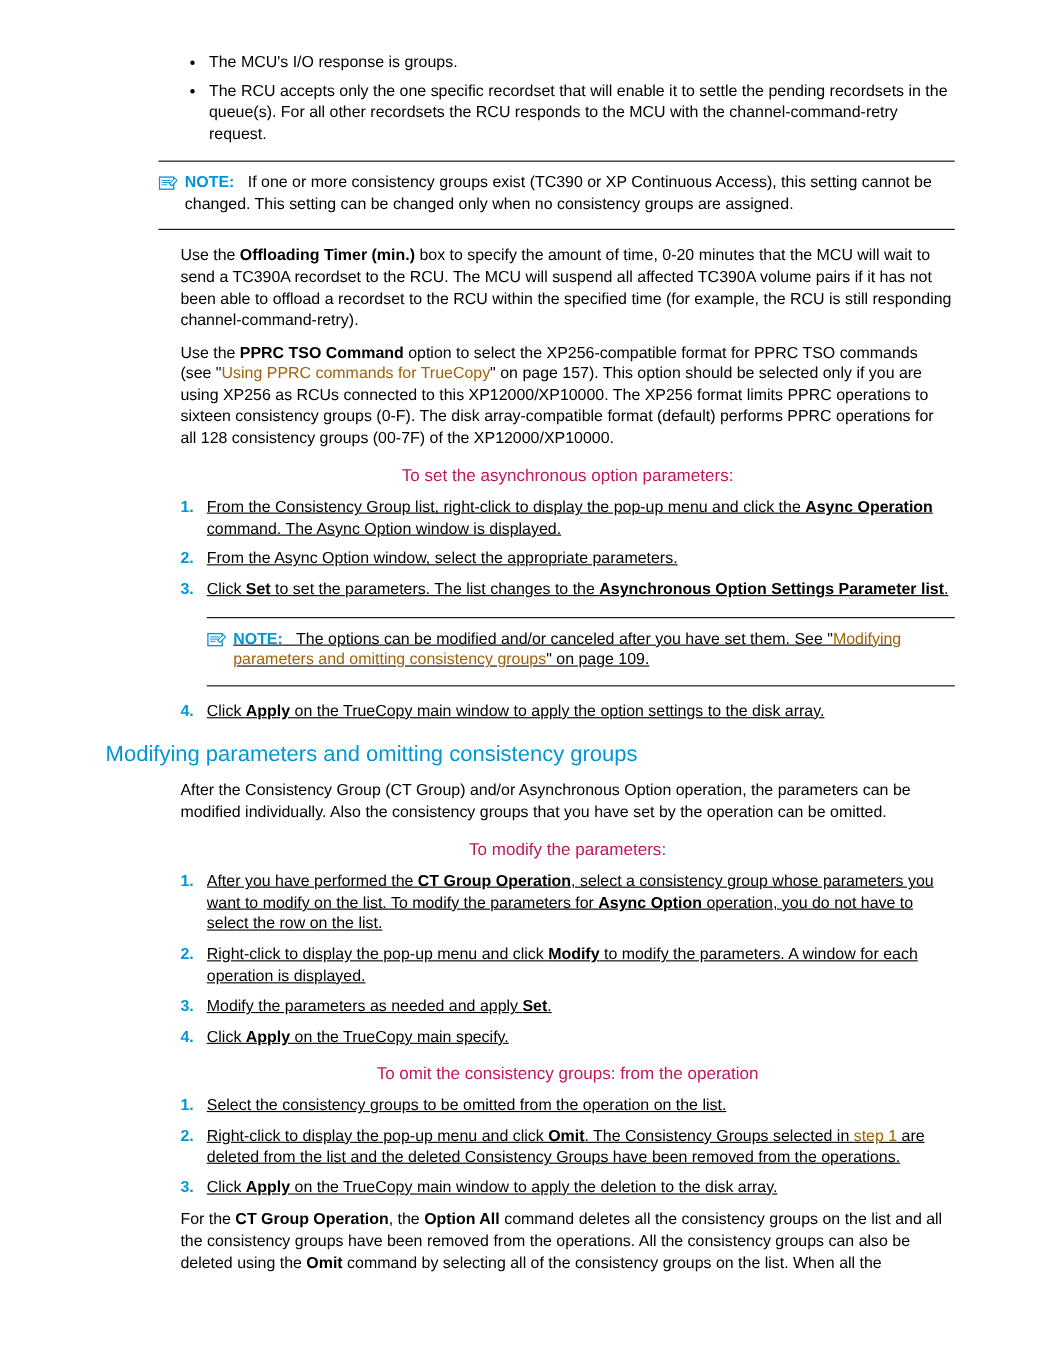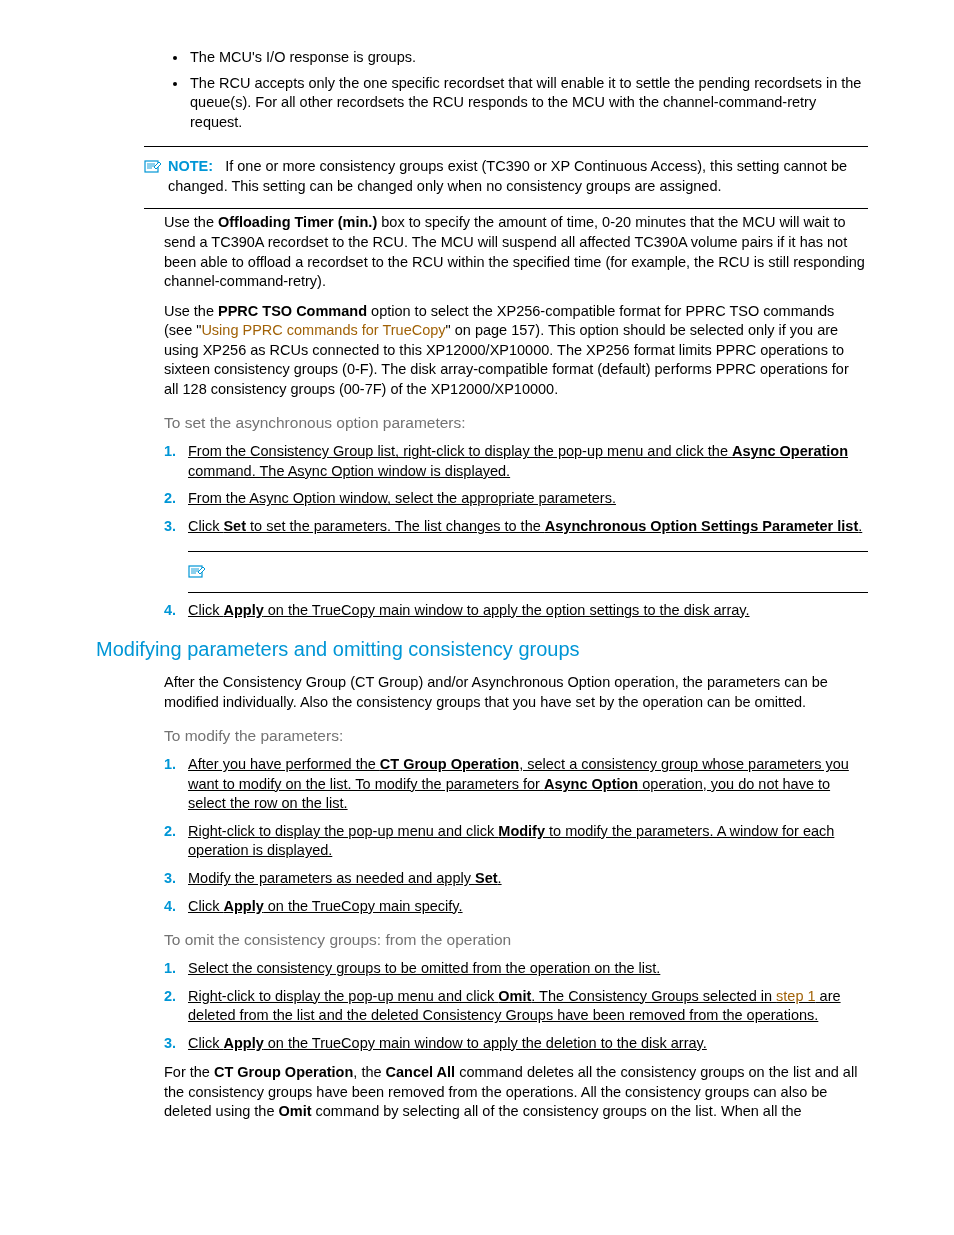--- a/index.html
+++ b/index.html
@@ -15,38 +15,39 @@
   ul.bullets {
     list-style-type: disc;
     padding-left: 0;
     margin: 0 0 14px 92px;
   }
   ul.bullets li { margin-bottom: 6px; padding-left: 2px; }
   .note-box {
     border-top: 1.5px solid #000;
     border-bottom: 1.5px solid #000;
     padding: 10px 0 12px 0;
-    margin: 14px 0 4px 48px;
+    margin: 14px 0 14px 48px;
     display: flex;
     align-items: flex-start;
   }
   .note-box.inner { margin-left: 90px; }
   .note-icon {
     flex: 0 0 auto;
     margin-right: 6px;
     margin-top: 2px;
   }
   .note-label { color: #0096D6; font-weight: bold; }
   .note-text { flex: 1; }
   .link { color: #a16207; }
   .hd-blue {
-    color: #737373;
+    color: #be185d;
     font-size: 15.5px;
     margin: 14px 0 8px 68px;
     font-weight: normal;
+    text-align: center;
   }
   .hd-section {
     color: #0096D6;
     font-size: 20px;
     margin: 16px 0 10px 0;
     font-weight: normal;
   }
   ol.steps {
     list-style: none;
     counter-reset: step;
@@ -107,20 +108,23 @@
   <li>From the Async Option window, select the appropriate parameters.</li>
   <li>
     <span>Click </span><b>Set</b><span> to set the parameters. The list changes to the </span><b>Asynchronous Option Settings Parameter list</b><span>.</span>
 
     <div class="note-box inner" style="margin-left:0; margin-top:14px;">
       <svg class="note-icon" width="18" height="16" viewBox="0 0 18 16">
           <rect x="1" y="2" width="13" height="11" fill="none" stroke="#0096D6" stroke-width="1.2"></rect>
           <path d="M3 5h8M3 7h8M3 9h5" stroke="#0096D6" stroke-width="0.9"></path>
           <path d="M12 10 l5 -5 l-2 -2 l-5 5 z" fill="#fff" stroke="#0096D6" stroke-width="1"></path>
         </svg>
+      <div class="note-text">
+        <span class="note-label">NOTE:</span>&nbsp;&nbsp;&nbsp;<span>The options can be modified and/or canceled after you have set them. See "</span><span class="link">Modifying parameters and omitting consistency groups</span><span>" on page 109.</span>
+      </div>
     </div>
   </li>
   <li>
     <span>Click </span><b>Apply</b><span> on the TrueCopy main window to apply the option settings to the disk array.</span>
   </li>
 </ol>
 
 <div class="hd-section">Modifying parameters and omitting consistency groups</div>
 
 <p class="para">After the Consistency Group (CT Group) and/or Asynchronous Option operation, the parameters can be modified individually. Also the consistency groups that you have set by the operation can be omitted.</p>
@@ -148,14 +152,14 @@
   <li>Select the consistency groups to be omitted from the operation on the list.</li>
   <li>
     <span>Right-click to display the pop-up menu and click </span><b>Omit</b><span>. The Consistency Groups selected in </span><span class="link">step 1</span><span> are deleted from the list and the deleted Consistency Groups have been removed from the operations.</span>
   </li>
   <li>
     <span>Click </span><b>Apply</b><span> on the TrueCopy main window to apply the deletion to the disk array.</span>
   </li>
 </ol>
 
 <p class="para">
-  <span>For the </span><b>CT Group Operation</b><span>, the </span><b>Cancel All</b><span> command deletes all the consistency groups on the list and all the consistency groups have been removed from the operations. All the consistency groups can also be deleted using the </span><b>Omit</b><span> command by selecting all of the consistency groups on the list. When all the</span>
+  <span>For the </span><b>CT Group Operation</b><span>, the </span><b>Option All</b><span> command deletes all the consistency groups on the list and all the consistency groups have been removed from the operations. All the consistency groups can also be deleted using the </span><b>Omit</b><span> command by selecting all of the consistency groups on the list. When all the</span>
 </p>
 
 </body></html>

